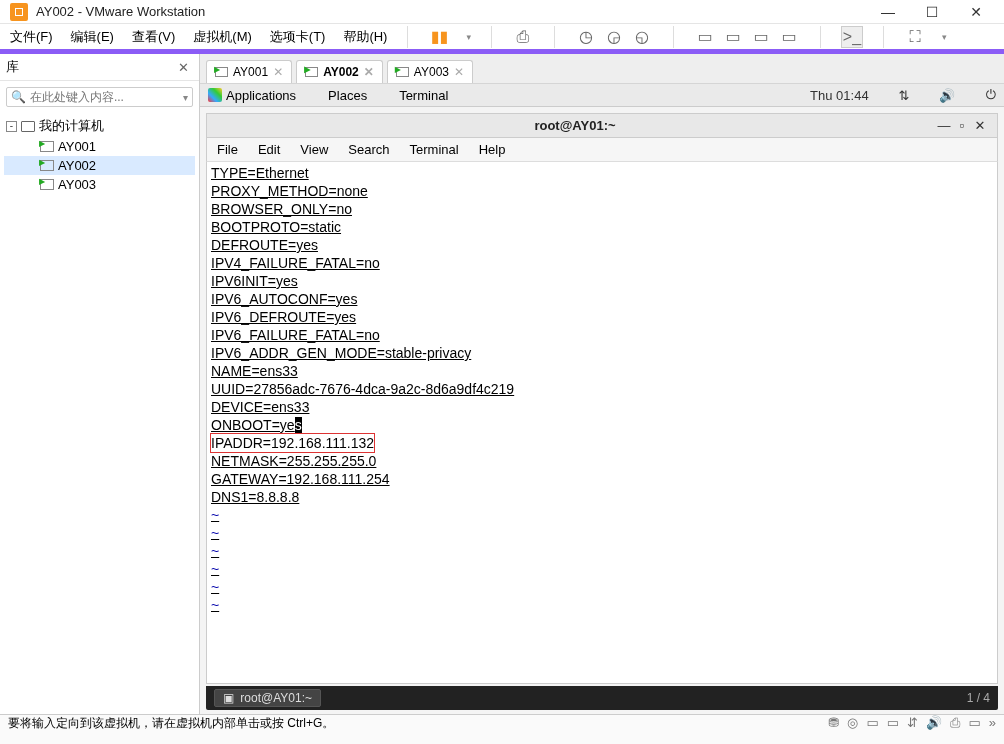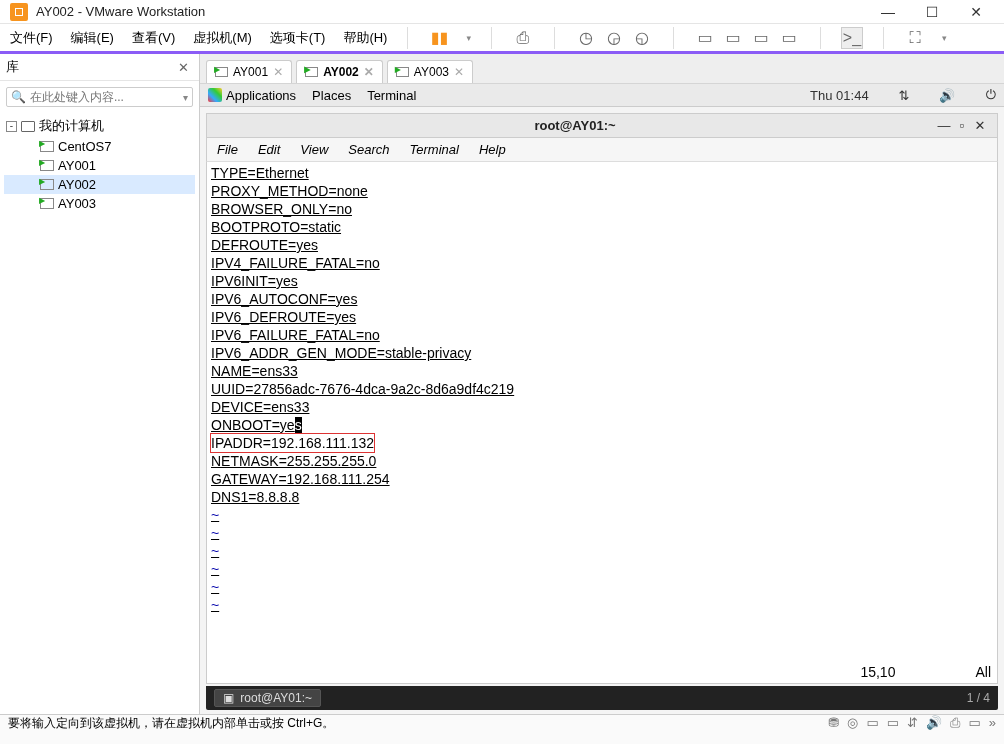--- a/index.html
+++ b/index.html
@@ -7,21 +7,21 @@
 
 
 .titlebar { height:24px; display:flex; align-items:center; padding:0 6px; background:#fff; border-bottom:1px solid #e5e5e5; }
 .titlebar .logo { width:18px; height:18px; background:#f7941e; border:2px solid #f7941e; border-radius:2px; margin:0 8px 0 4px; position:relative; }
 .titlebar .logo::after{content:"";position:absolute;inset:3px;border:1px solid #fff;}
 .titlebar .title { font-size:13px; color:#222; }
 .winctrl { margin-left:auto; display:flex; gap:16px; padding-right:8px; }
 .winctrl span { font-size:14px; color:#333; cursor:pointer; width:28px; text-align:center; }
 
 
-.menubar { height:30px; display:flex; align-items:center; padding:0 10px; gap:18px; font-size:13px; border-bottom:3px solid #8b5cf6; }
+.menubar { height:30px; display:flex; align-items:center; padding:0 10px; gap:18px; font-size:13px; border-bottom:5px solid #8b5cf6; }
 .menubar .menu-item{cursor:pointer;}
 .menudiv{width:1px;height:22px;background:#ddd;margin:0 2px;}
 .tb-icon{width:22px;height:22px;display:inline-flex;align-items:center;justify-content:center;font-size:16px;color:#666;cursor:pointer;}
 .tb-icon.orange{color:#f7941e;}
 .tb-group{display:flex;gap:6px;align-items:center;}
 .dd{font-size:9px;color:#888;margin-left:-2px;}
 
 
 .main { display:flex; height:calc(100% - 32px - 30px - 22px); }
 
@@ -49,31 +49,31 @@
 .vm-tabs{display:flex;align-items:center;padding:6px 6px 0;background:#eee;}
 .vm-tab{display:flex;align-items:center;gap:5px;background:#fff;border:1px solid #ccc;border-bottom:none;padding:4px 8px;margin-right:4px;font-size:12px;border-radius:3px 3px 0 0;cursor:pointer;}
 .vm-tab .tx{}
 .vm-tab .close{color:#aaa;font-size:12px;}
 .vm-tab.active{font-weight:bold;}
 .vm-tab .ic{width:13px;height:10px;border:1px solid #888;display:inline-block;position:relative;}
 .vm-tab .ic::before{content:"▶";position:absolute;left:-2px;top:-3px;font-size:8px;color:#2a2;}
 
 
 .guest-panel{display:flex;align-items:center;background:#eaeaea;border-top:1px solid #d5d5d5;border-bottom:1px solid #ccc;padding:3px 8px;font-size:13px;}
-.guest-panel .gp-left{display:flex;gap:16px;align-items:center;}
+.guest-panel .gp-left{display:flex;gap:32px;align-items:center;}
 .guest-panel .gp-left span{cursor:pointer;}
 .guest-panel .gp-right{margin-left:auto;display:flex;gap:30px;align-items:center;color:#333;}
 .apps-ic{width:14px;height:14px;display:inline-block;background:linear-gradient(45deg,#f33,#3af,#3c3,#fc3);border-radius:2px;margin-right:4px;vertical-align:-2px;}
 
 
 .term-wrap{flex:1;padding:6px 6px 2px;display:flex;flex-direction:column;min-height:0;}
 .term-titlebar{display:flex;align-items:center;background:#e8e8e8;border:1px solid #ccc;border-bottom:none;padding:4px 8px;font-size:13px;}
 .term-titlebar .tt{flex:1;text-align:center;font-weight:bold;color:#222;}
 .term-titlebar .wbtn{width:18px;text-align:center;cursor:pointer;color:#333;font-size:13px;}
-.term-menubar{display:flex;gap:20px;padding:4px 10px;font-size:13px;background:#f6f6f6;border:1px solid #ccc;border-bottom:1px solid #ddd;font-style:italic;}
+.term-menubar{display:flex;gap:20px;padding:4px 10px;font-size:13px;background:#f6f6f6;border:1px solid #ccc;border-bottom:1px solid #ddd;}
 .term-menubar span{cursor:pointer;}
 
 .term-body{flex:1;background:#fff;border:1px solid #ccc;border-top:none;font-family:"DejaVu Sans Mono",Consolas,monospace;font-size:14px;line-height:18px;padding:2px 4px;position:relative;overflow:hidden;white-space:pre;color:#000;text-decoration:underline;}
 .term-body .hl{outline:1px solid #d33;display:inline-block;}
 .cursor{background:#000;color:#fff;}
 .term-body .tilde{color:#00a;}
 .term-status{position:absolute;bottom:2px;right:6px;left:6px;display:flex;font-family:monospace;font-size:14px;}
 .term-status .pos{margin-left:auto;margin-right:80px;}
 .term-status .all{margin-left:0;}
 
@@ -143,24 +143,20 @@
       <span class="mag">🔍</span>
       <input placeholder="在此处键入内容..." style="">
       <span class="dd2">▾</span>
     </div>
     <div class="tree">
       <div class="tree-node">
         <span class="pm">-</span>
         <span class="pc-icon"></span>
         <span>我的计算机</span>
       </div>
-      <div class="tree-node tree-child">
-          <span class="vm-icon"></span>
-          <span>CentOS7</span>
-        </div>
       <div class="tree-node tree-child">
           <span class="vm-icon"></span>
           <span>AY001</span>
         </div>
       <div class="tree-node tree-child sel">
           <span class="vm-icon"></span>
           <span>AY002</span>
         </div>
       <div class="tree-node tree-child">
           <span class="vm-icon"></span>
@@ -235,21 +231,21 @@
 <span class="hl">IPADDR=192.168.111.132</span>
 <span id="lines-after">NETMASK=255.255.255.0
 GATEWAY=192.168.111.254
 DNS1=8.8.8.8
 </span><span class="tilde">~</span>
 <span class="tilde">~</span>
 <span class="tilde">~</span>
 <span class="tilde">~</span>
 <span class="tilde">~</span>
 <span class="tilde">~</span>
-<div class="term-status"><span class="pos">15,10</span><span class="all">All</span></div></div>
+</div>
     </div>
 
     <div class="guest-taskbar">
       <div class="term-btn">
         <span>▣</span>
         <span>root@AY01:~</span>
       </div>
       <div class="right">1 / 4</div>
     </div>
   </div>

